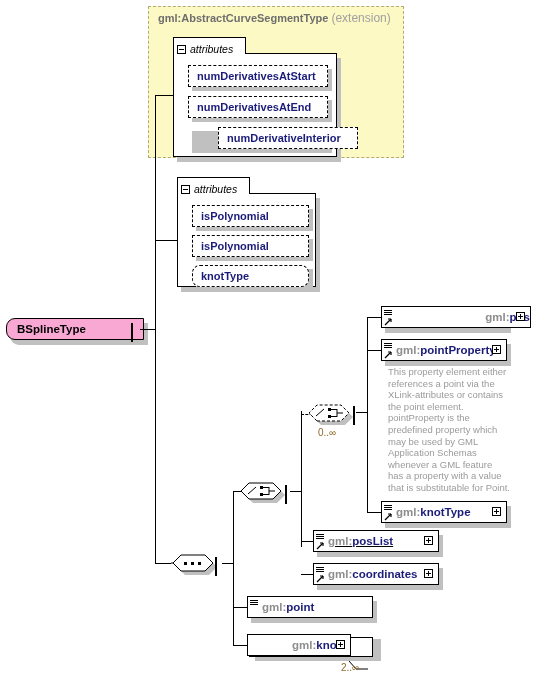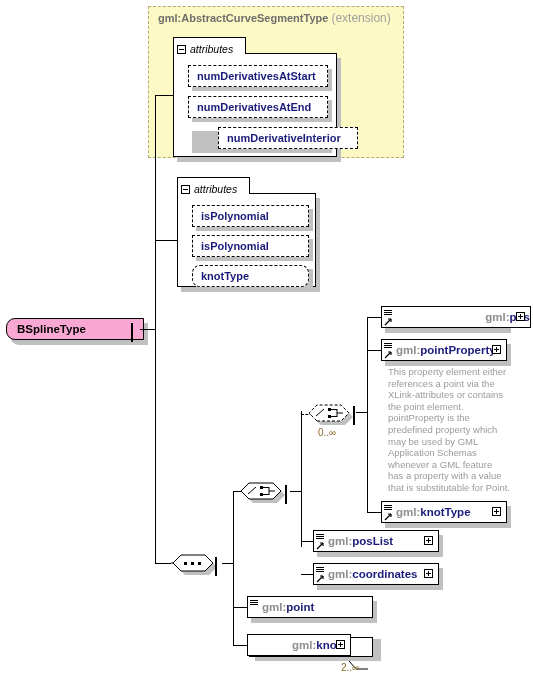--- a/index.html
+++ b/index.html
@@ -303,21 +303,21 @@
         <path d="M1 8 L7 2" stroke="#000" stroke-width="1.2" fill="none"></path>
         <path d="M7 2 L4 2 M7 2 L7 5" stroke="#000" stroke-width="1.2" fill="none"></path>
       </svg>
   </span>
   <span class="t"><span class="px">gml:</span><span>knotType</span></span>
   <span class="expander plus exp" style="right:5px;"></span>
 </div>
 
 
 <div class="abs shadow" style="left:317px;top:535px;width:126px;height:22px;"></div>
-<div class="elbox" style="left:313px;top:530px;width:126px;">
+<div class="elbox" style="left:313px;top:530px;width:126px;text-decoration:underline;">
   <span class="elicon">
     <span class="ln a"></span>
       <span class="ln b"></span>
       <span class="ln c"></span>
     <svg class="arw" viewBox="0 0 9 9">
         <path d="M1 8 L7 2" stroke="#000" stroke-width="1.2" fill="none"></path>
         <path d="M7 2 L4 2 M7 2 L7 5" stroke="#000" stroke-width="1.2" fill="none"></path>
       </svg>
   </span>
   <span class="t"><span class="px">gml:</span><span>posList</span></span>

